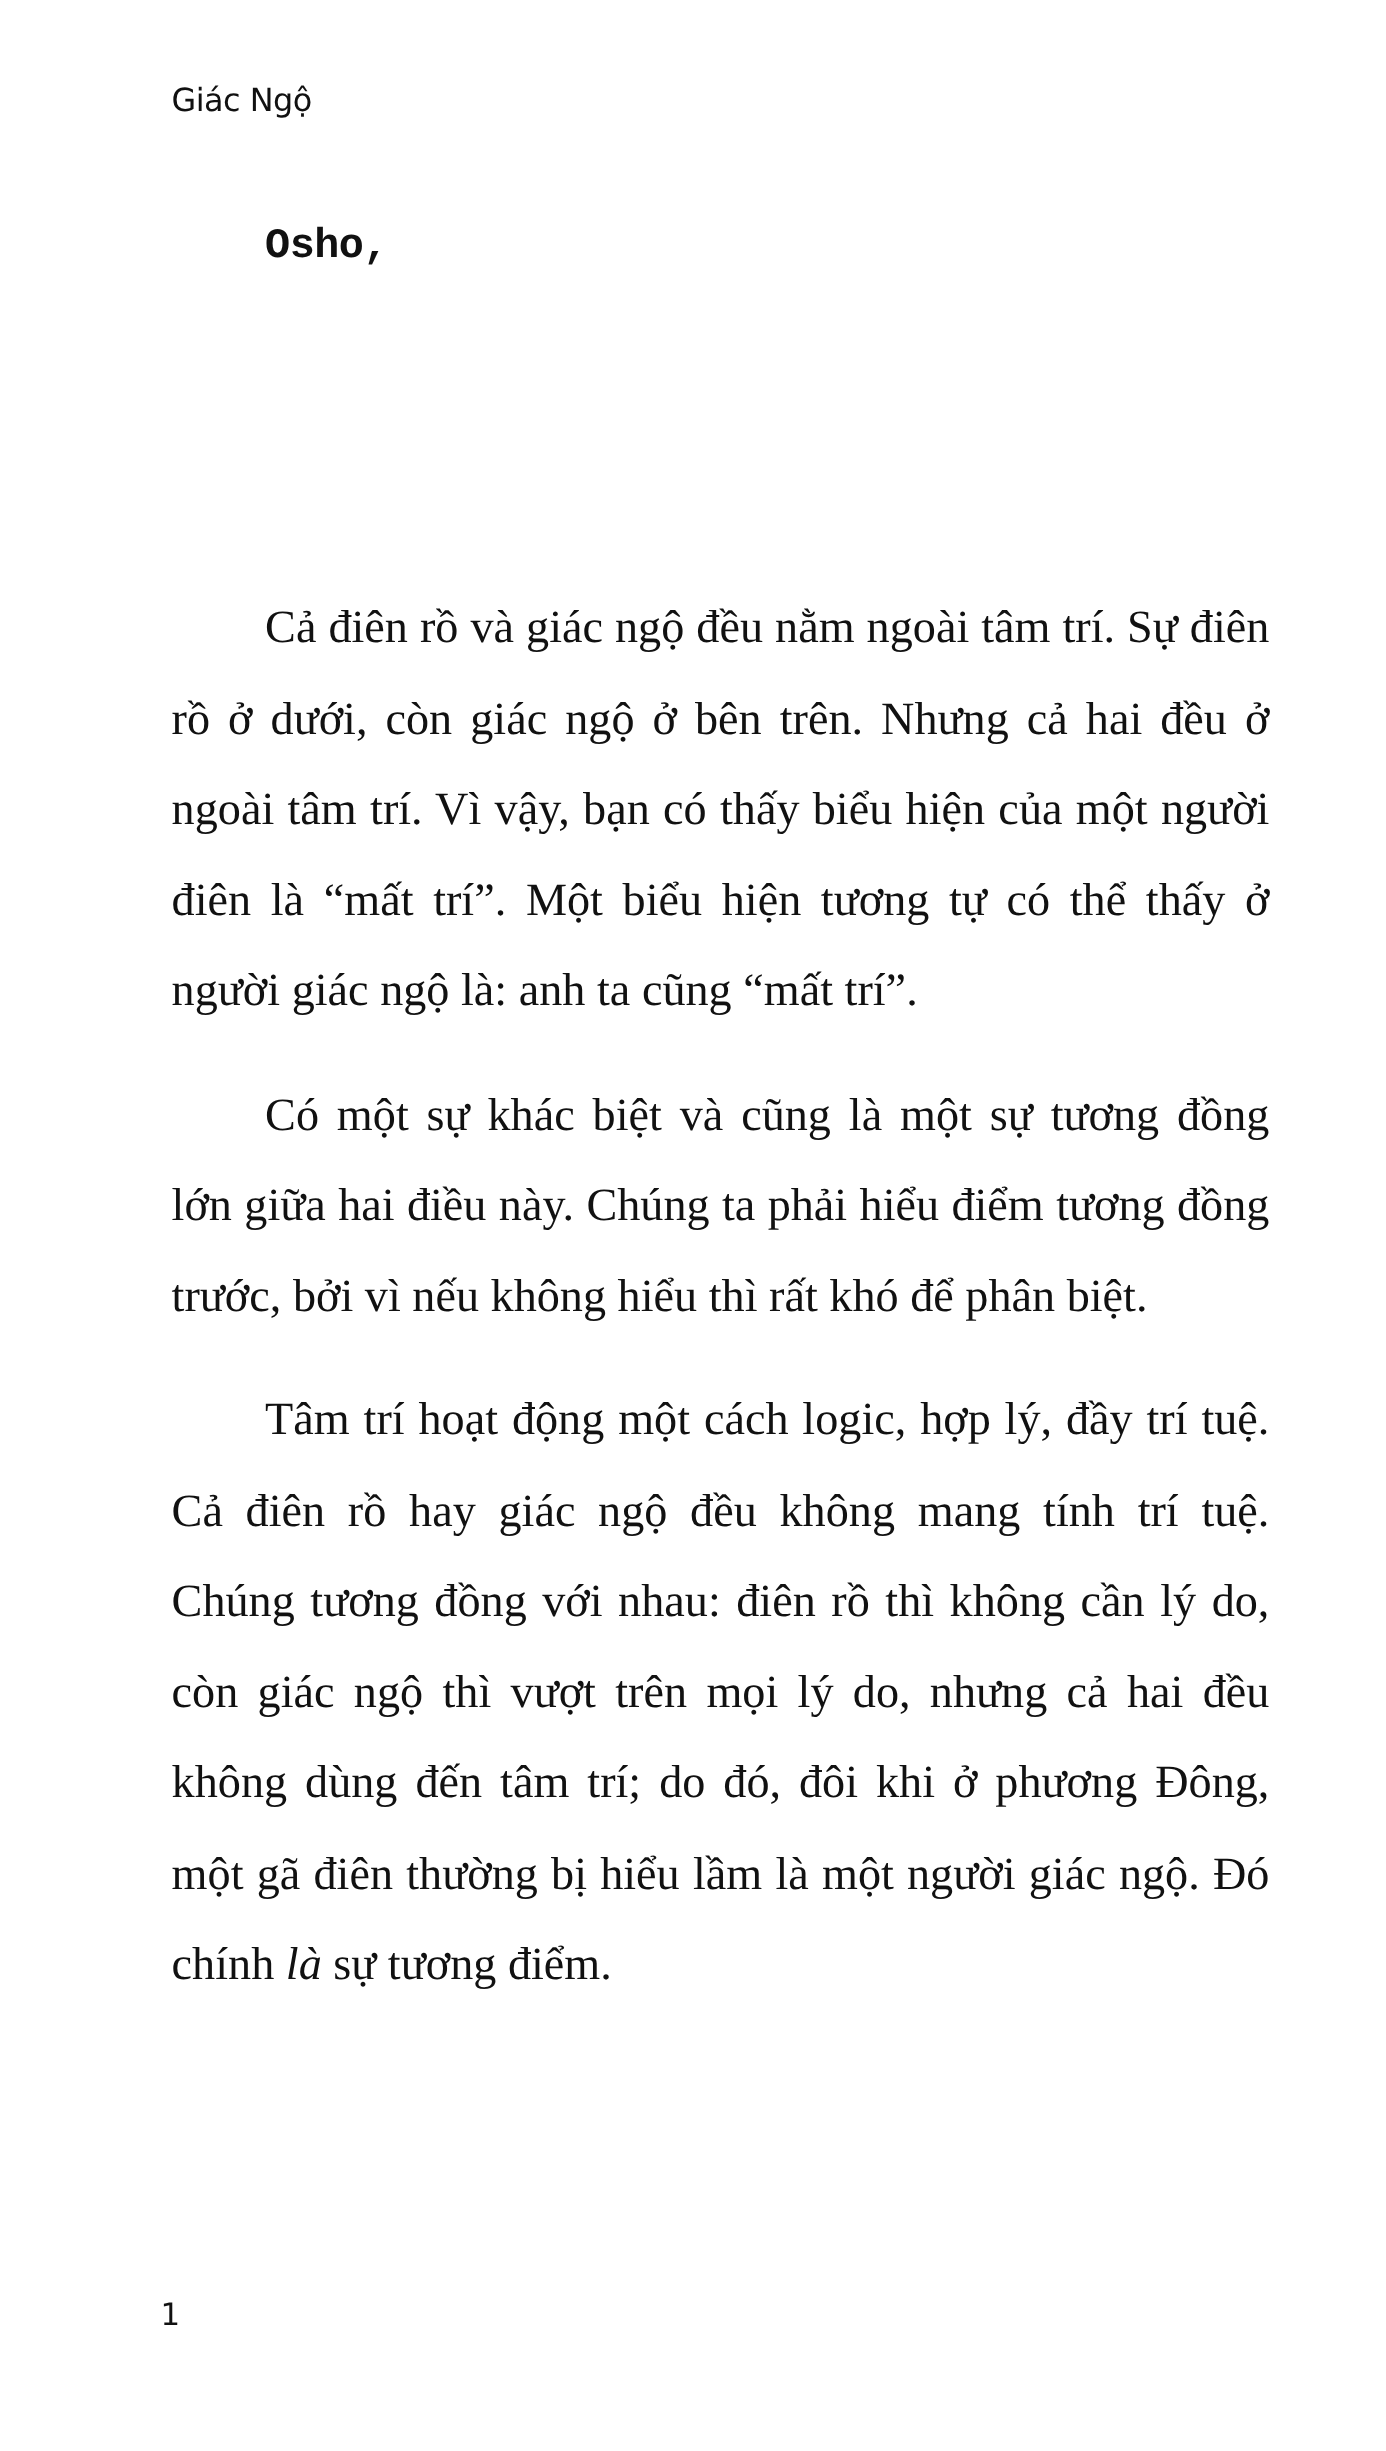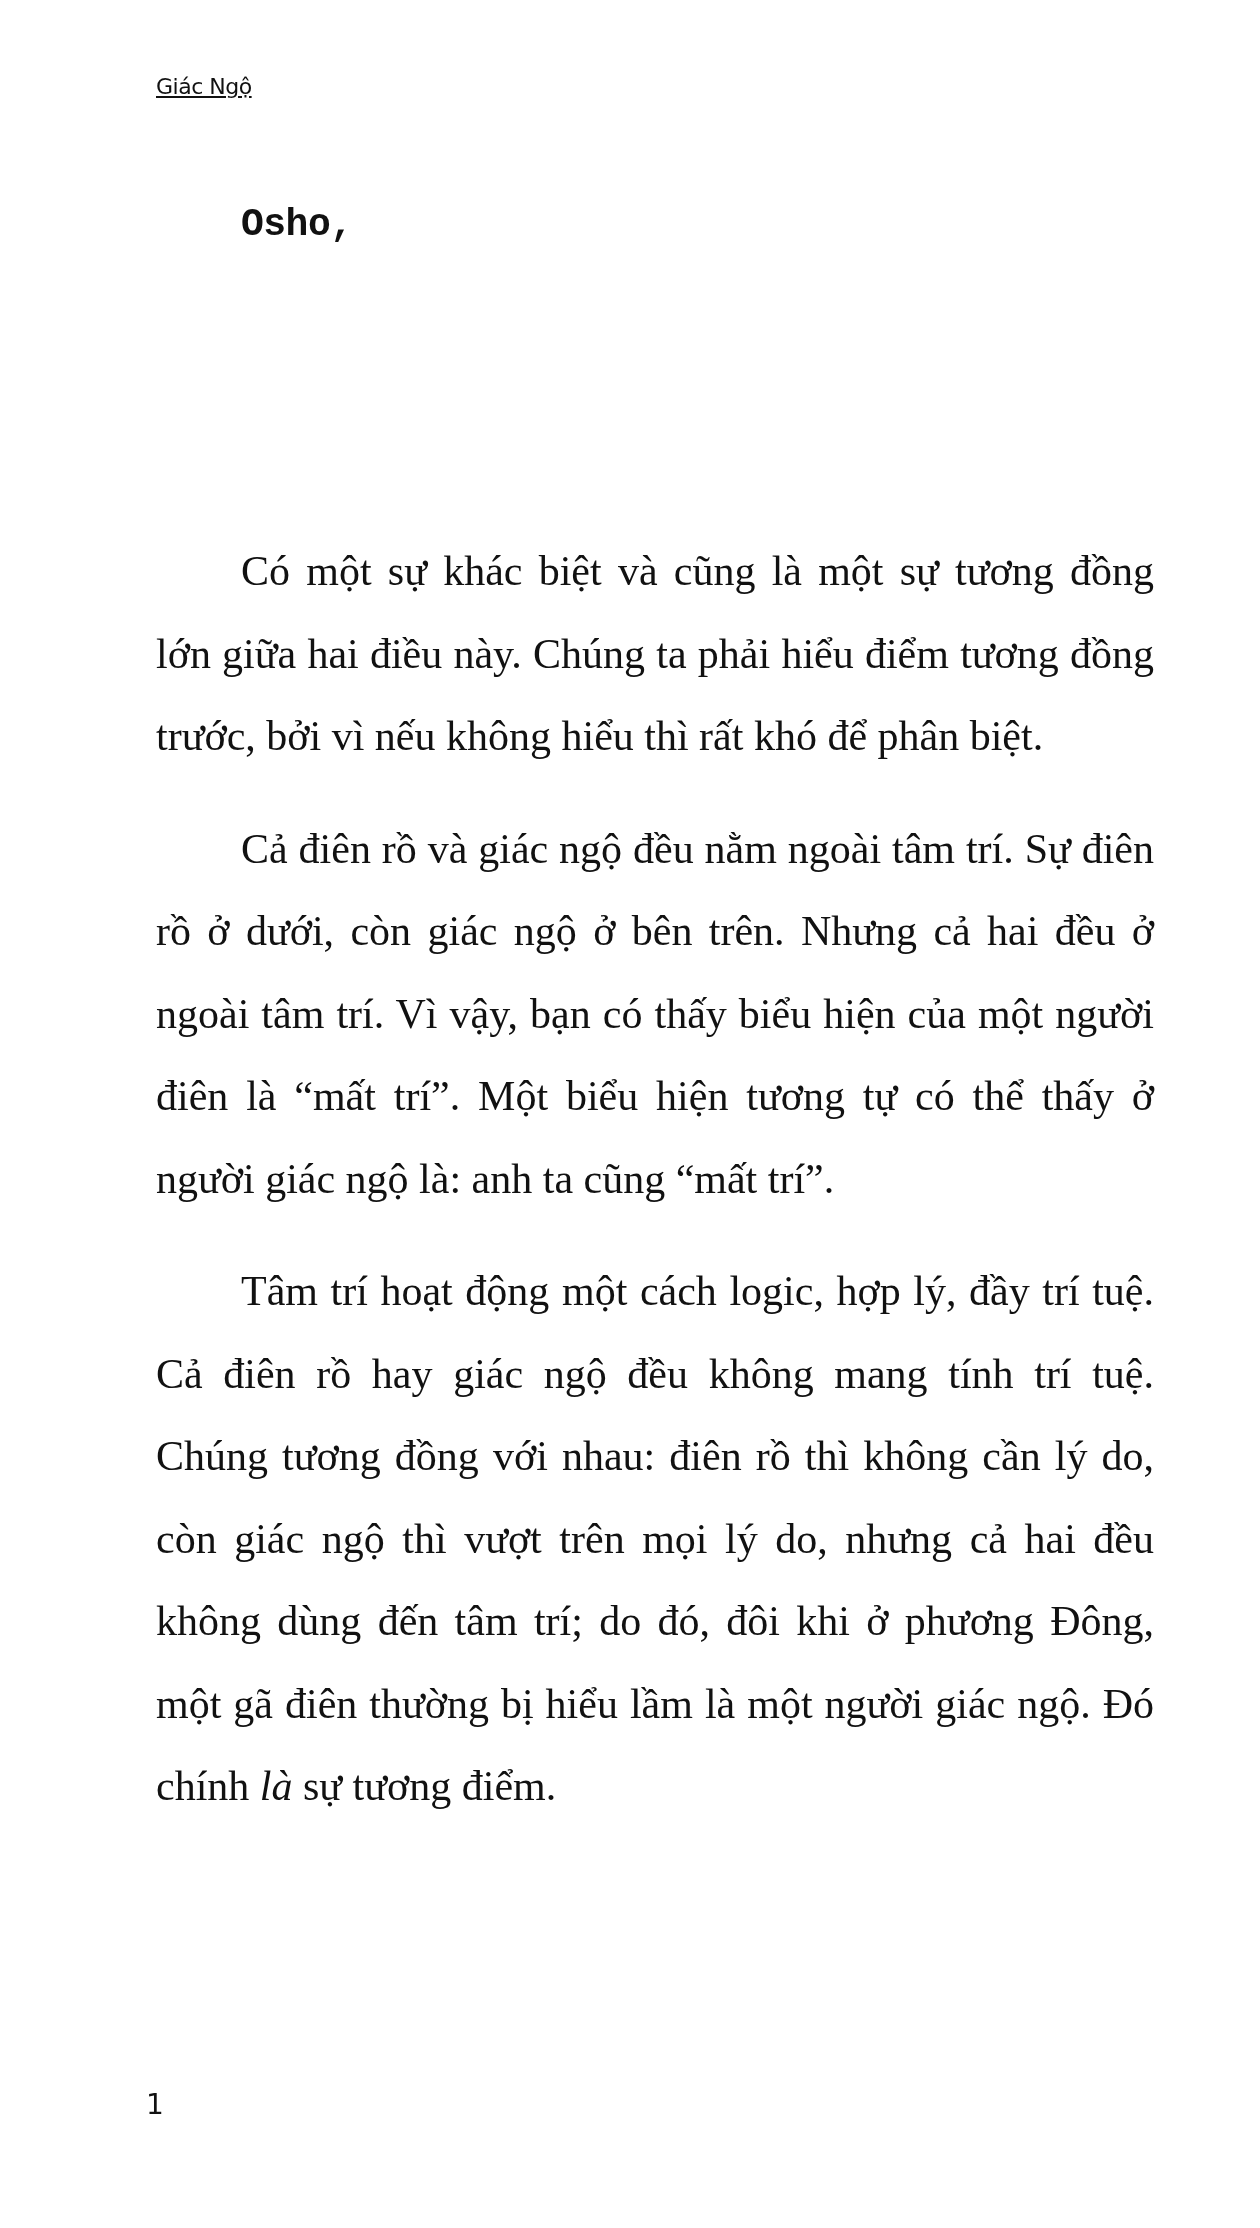--- a/index.html
+++ b/index.html
@@ -1,19 +1,19 @@
 <!DOCTYPE html>
 <html><head>
 <meta charset="utf-8">
 <style>
   html, body { margin: 0; padding: 0; background: #ffffff; }
   body { width: 1260px; height: 2228px; position: relative; overflow: hidden; color: #111111; }
   .running-header {
     position: absolute; left: 156px; top: 74px;
-    font-family: "DejaVu Sans", sans-serif; font-size: 22px; letter-spacing: -0.5px; text-decoration: underline;
+    font-family: "DejaVu Sans", sans-serif; font-size: 29px; letter-spacing: -0.5px;
   }
   .question {
     position: absolute; left: 156px; top: 182px; width: 1000px;
     font-family: Liberation Mono, monospace; font-weight: bold; font-size: 38px;
     line-height: 86px; letter-spacing: -0.5px;
   }
   .question .addressee { padding-left: 85px; display: block; margin-bottom: 4px; }
   .question .q-text { text-indent: 85px; margin: 0; text-align: justify; }
   .body-text {
     position: absolute; left: 156px; top: 530px; width: 998px;
@@ -28,18 +28,18 @@
 </head>
 <body>
 
 <div class="running-header">Giác Ngộ</div>
 
 <div class="question">
   <span class="addressee">Osho,</span>
 </div>
 
 <div class="body-text">
+  <p>Cả điên rồ và giác ngộ đều nằm ngoài tâm trí. Sự điên rồ ở dưới, còn giác ngộ ở bên trên. Nhưng cả hai đều ở ngoài tâm trí. Vì vậy, bạn có thấy biểu hiện của một người điên là “mất trí”. Một biểu hiện tương tự có thể thấy ở người giác ngộ là: anh ta cũng “mất trí”.</p>
   <p>Có một sự khác biệt và cũng là một sự tương đồng lớn giữa hai điều này. Chúng ta phải hiểu điểm tương đồng trước, bởi vì nếu không hiểu thì rất khó để phân biệt.</p>
-  <p>Cả điên rồ và giác ngộ đều nằm ngoài tâm trí. Sự điên rồ ở dưới, còn giác ngộ ở bên trên. Nhưng cả hai đều ở ngoài tâm trí. Vì vậy, bạn có thấy biểu hiện của một người điên là “mất trí”. Một biểu hiện tương tự có thể thấy ở người giác ngộ là: anh ta cũng “mất trí”.</p>
   <p><span>Tâm trí hoạt động một cách logic, hợp lý, đầy trí tuệ. Cả điên rồ hay giác ngộ đều không mang tính trí tuệ. Chúng tương đồng với nhau: điên rồ thì không cần lý do, còn giác ngộ thì vượt trên mọi lý do, nhưng cả hai đều không dùng đến tâm trí; do đó, đôi khi ở phương Đông, một gã điên thường bị hiểu lầm là một người giác ngộ. Đó chính </span><em>là</em><span> sự tương điểm.</span></p>
 </div>
 
 <div class="page-number">1</div>
 
 </body></html>

